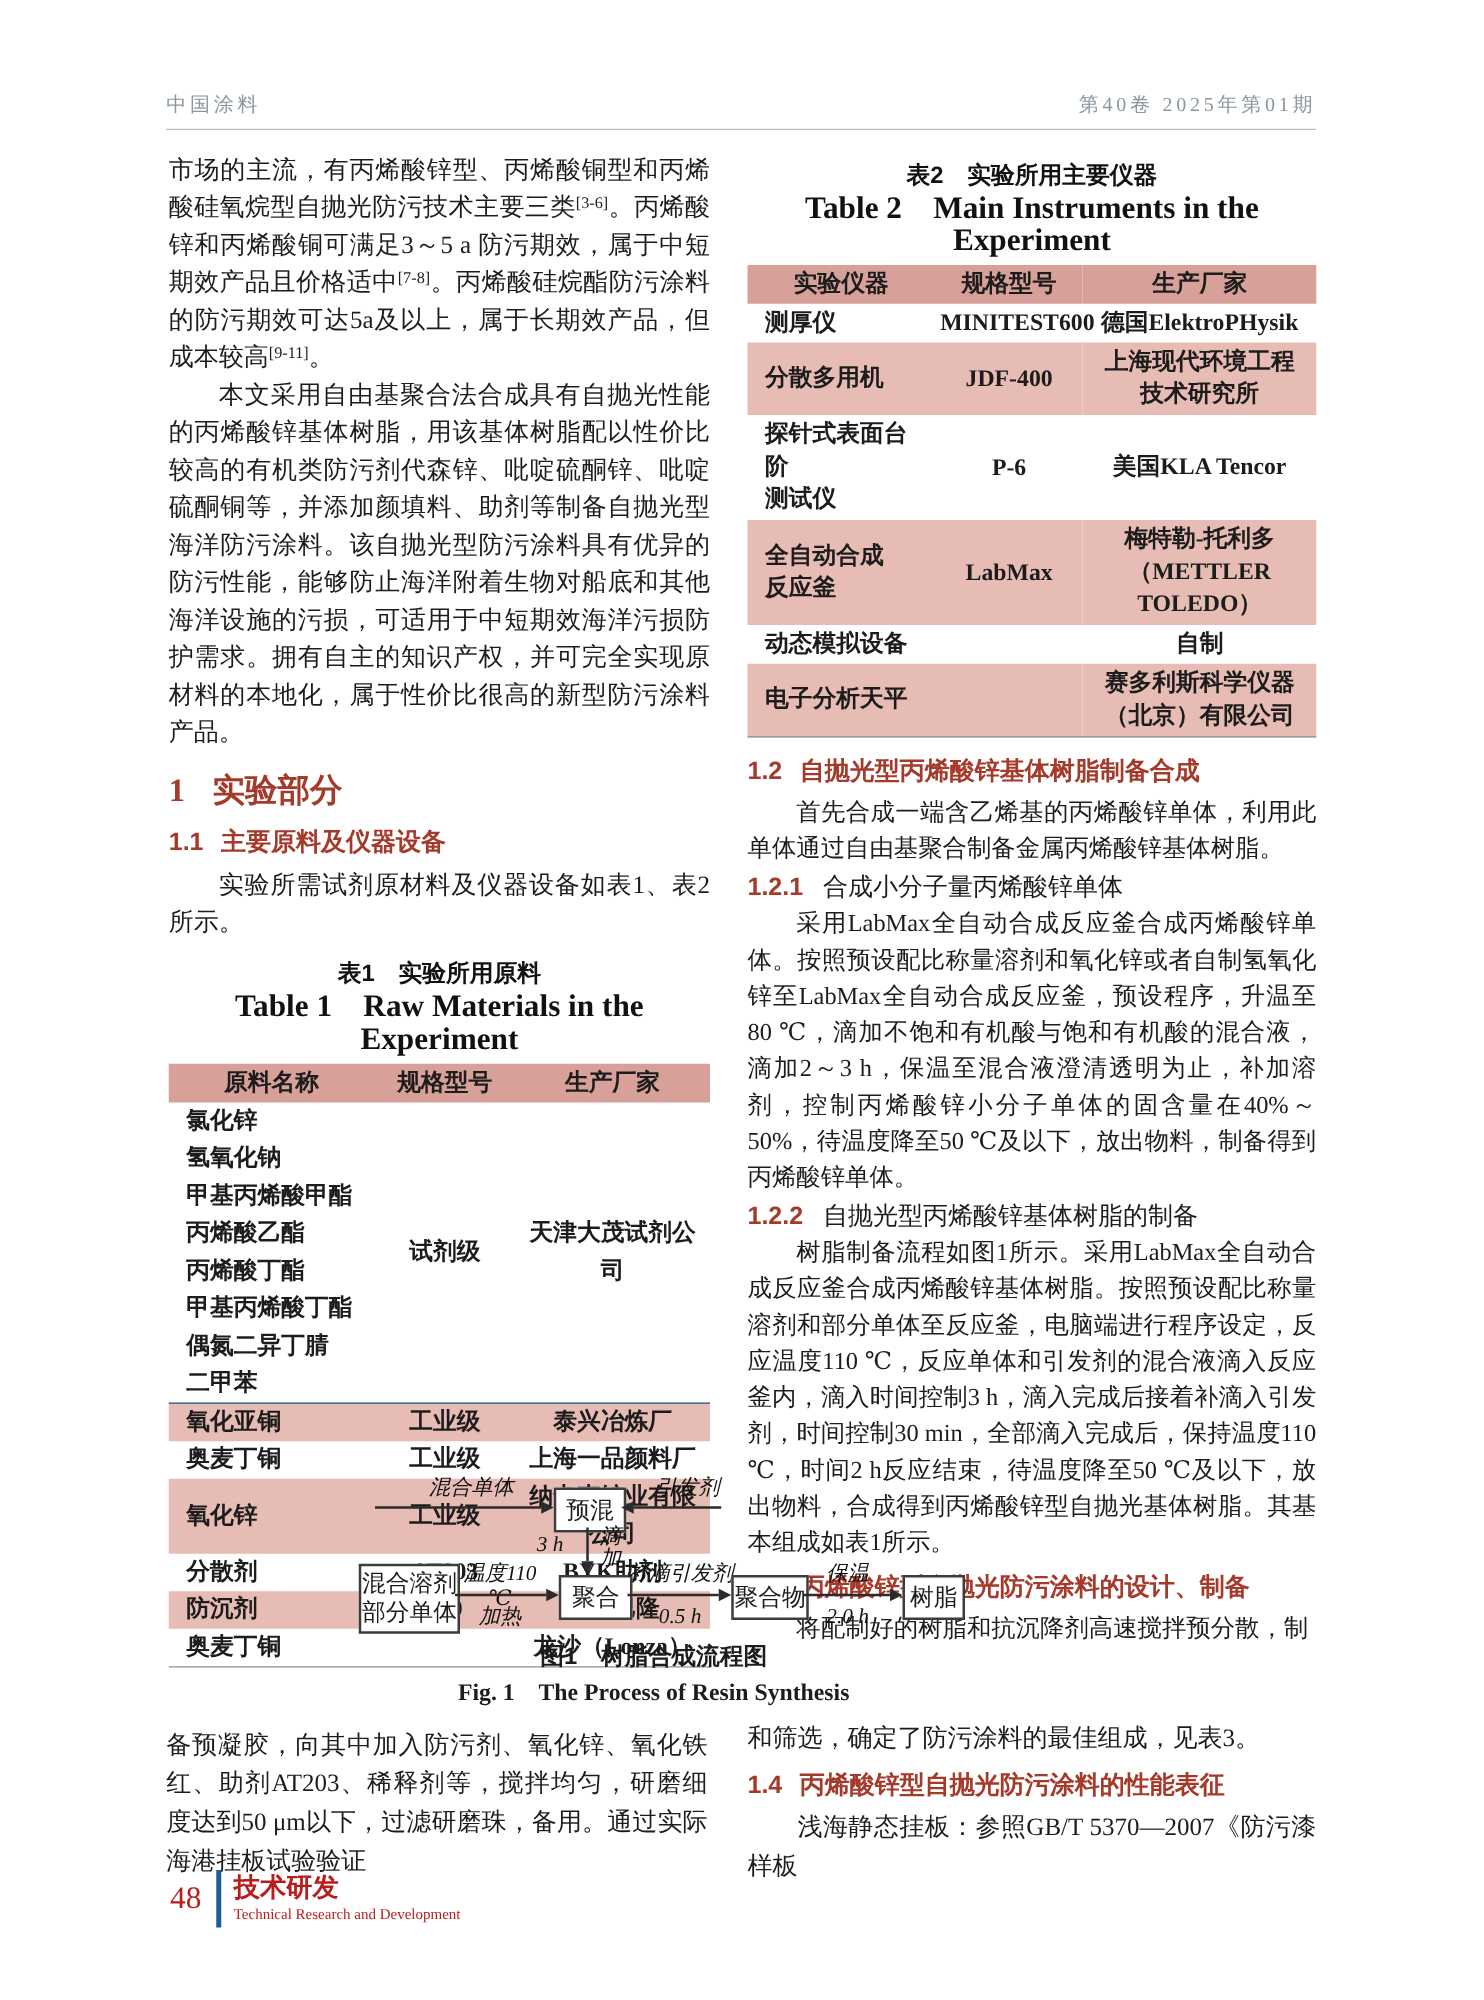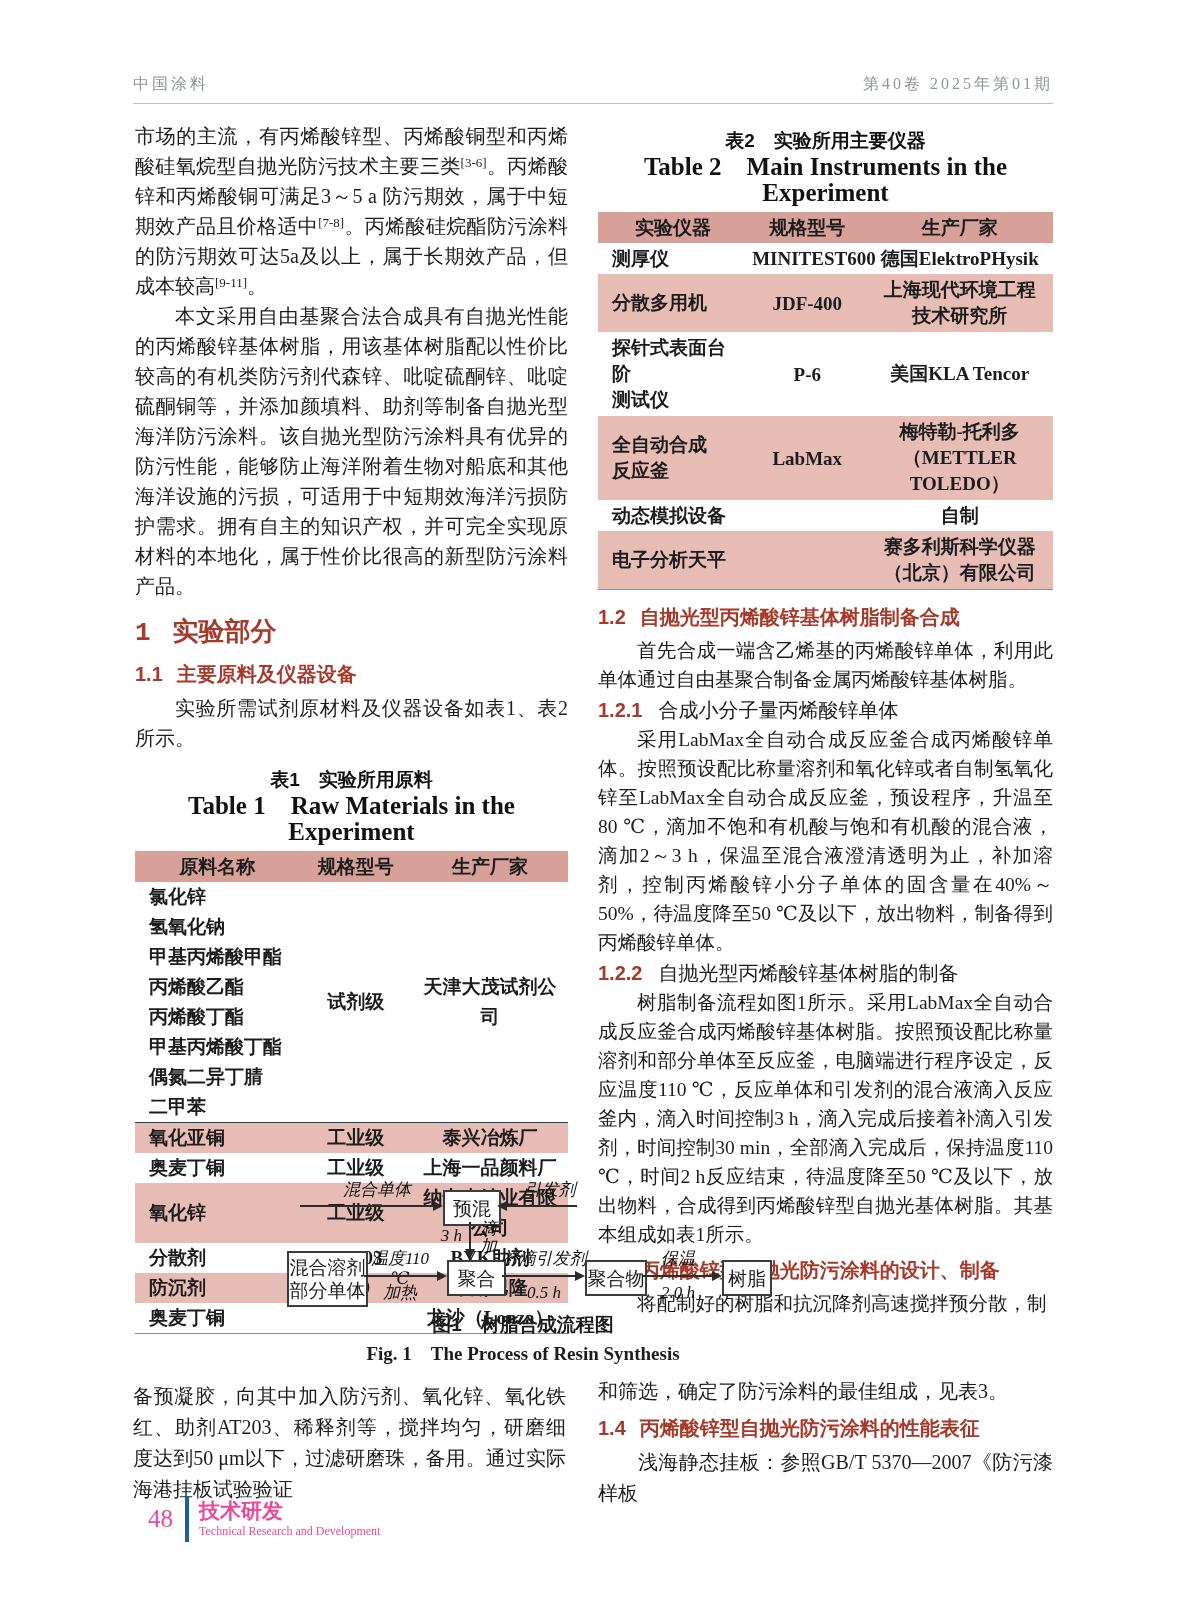--- a/index.html
+++ b/index.html
@@ -10,21 +10,21 @@
              font-size:16px;color:#8b969e;letter-spacing:3px;}
   .pg-rule{position:absolute;top:103px;left:133px;width:920px;height:1px;background:#b7c0c6;}
   
   .col{position:absolute;text-align:justify;font-size:20px;line-height:30px;}
   #col-left{left:135px;top:121px;width:433px;}
   #col-right{left:598px;top:128px;width:455px;font-size:19.5px;line-height:29px;}
   p{margin:0;}
   .indent{text-indent:2em;}
   sup{font-size:13px;line-height:0;vertical-align:6px;}
   
-  .h1{margin:16px 0 10px 0;font-family:Liberation Mono, monospace;font-weight:bold;
+  .h1{margin:16px 0 10px 0;font-family:Liberation Serif, serif;font-weight:bold;
       font-size:26px;line-height:32px;color:#a53a2b;text-align:left;}
   .h1 .num{margin-right:22px;}
   .h2{margin:6px 0 4px 0;font-family:"Liberation Sans","DejaVu Sans",sans-serif;font-weight:bold;
       font-size:20px;line-height:30px;color:#a53a2b;text-align:left;}
   .h2 .num{margin-right:14px;}
   .h3{margin:2px 0 0 0;font-size:20px;line-height:29px;text-align:left;}
   .h3 .num{font-family:"Liberation Sans","DejaVu Sans",sans-serif;font-weight:bold;color:#a53a2b;margin-right:16px;}
   
   .tcap-zh{margin-top:14px;text-align:center;font-family:"Liberation Sans","DejaVu Sans",sans-serif;
            font-weight:bold;font-size:19px;line-height:26px;color:#111;}
@@ -53,21 +53,21 @@
   .ah.l{border-top:5px solid transparent;border-bottom:5px solid transparent;border-right:10px solid #2b2b2b;}
   .ah.d{border-left:5px solid transparent;border-right:5px solid transparent;border-top:10px solid #2b2b2b;}
   .flabel{position:absolute;font-style:italic;font-size:17px;line-height:20px;text-align:center;color:#111;}
   .fcap-zh{position:absolute;left:0;width:100%;top:152px;text-align:center;
            font-family:"Liberation Sans","DejaVu Sans",sans-serif;font-weight:bold;font-size:19px;}
   .fcap-en{position:absolute;left:0;width:100%;top:181px;text-align:center;font-weight:bold;font-size:19px;}
   
   #bottom-left{position:absolute;left:133px;top:1381px;width:433px;text-align:justify;font-size:20px;line-height:31px;}
   #bottom-right{position:absolute;left:598px;top:1376px;width:455px;text-align:justify;font-size:20px;line-height:31px;}
   
-  #footer{position:absolute;left:136px;top:1496px;display:flex;align-items:center;color:#ec4899;margin-left:12px;}
+  #footer{position:absolute;left:136px;top:1496px;display:flex;align-items:center;color:#b91c1c;}
   .f-page{font-size:25px;margin-right:12px;}
   .f-bar{width:4px;height:46px;background:#1e5d96;margin-right:10px;}
   .f-zh{font-family:"Liberation Sans","DejaVu Sans",sans-serif;font-weight:bold;font-size:21px;line-height:24px;}
   .f-en{font-size:12px;line-height:16px;}
 </style>
 </head>
 <body>
 
 <div id="page">
 
@@ -243,21 +243,21 @@
     <div class="ah r" style="left:163px;top:41px;"></div>
 
     <div class="fbox" style="left:173px;top:30px;width:54px;height:32px;">预混</div>
 
     <div class="flabel" style="left:240px;top:20px;width:80px;">引发剂</div>
     <div class="ah l" style="left:227px;top:41px;"></div>
     <div class="fline" style="left:237px;top:45px;width:70px;height:2px;"></div>
 
     <div class="fline" style="left:199px;top:62px;width:2px;height:27px;"></div>
     <div class="ah d" style="left:195px;top:89px;"></div>
-    <div class="flabel" style="left:148px;top:66px;width:44px;text-align:right;">3 h</div>
+    <div class="flabel" style="left:148px;top:66px;width:44px;">3 h</div>
     <div class="flabel" style="left:208px;top:60px;width:20px;line-height:18px;">滴加</div>
 
     <div class="fbox" style="left:17px;top:91px;width:77px;height:52px;white-space:pre-line;">混合溶剂
 部分单体</div>
 
     <div class="flabel" style="left:90px;top:89px;width:80px;">温度110 ℃</div>
     <div class="fline" style="left:94px;top:115px;width:73px;height:2px;"></div>
     <div class="ah r" style="left:167px;top:111px;"></div>
     <div class="flabel" style="left:90px;top:123px;width:80px;">加热</div>
 

